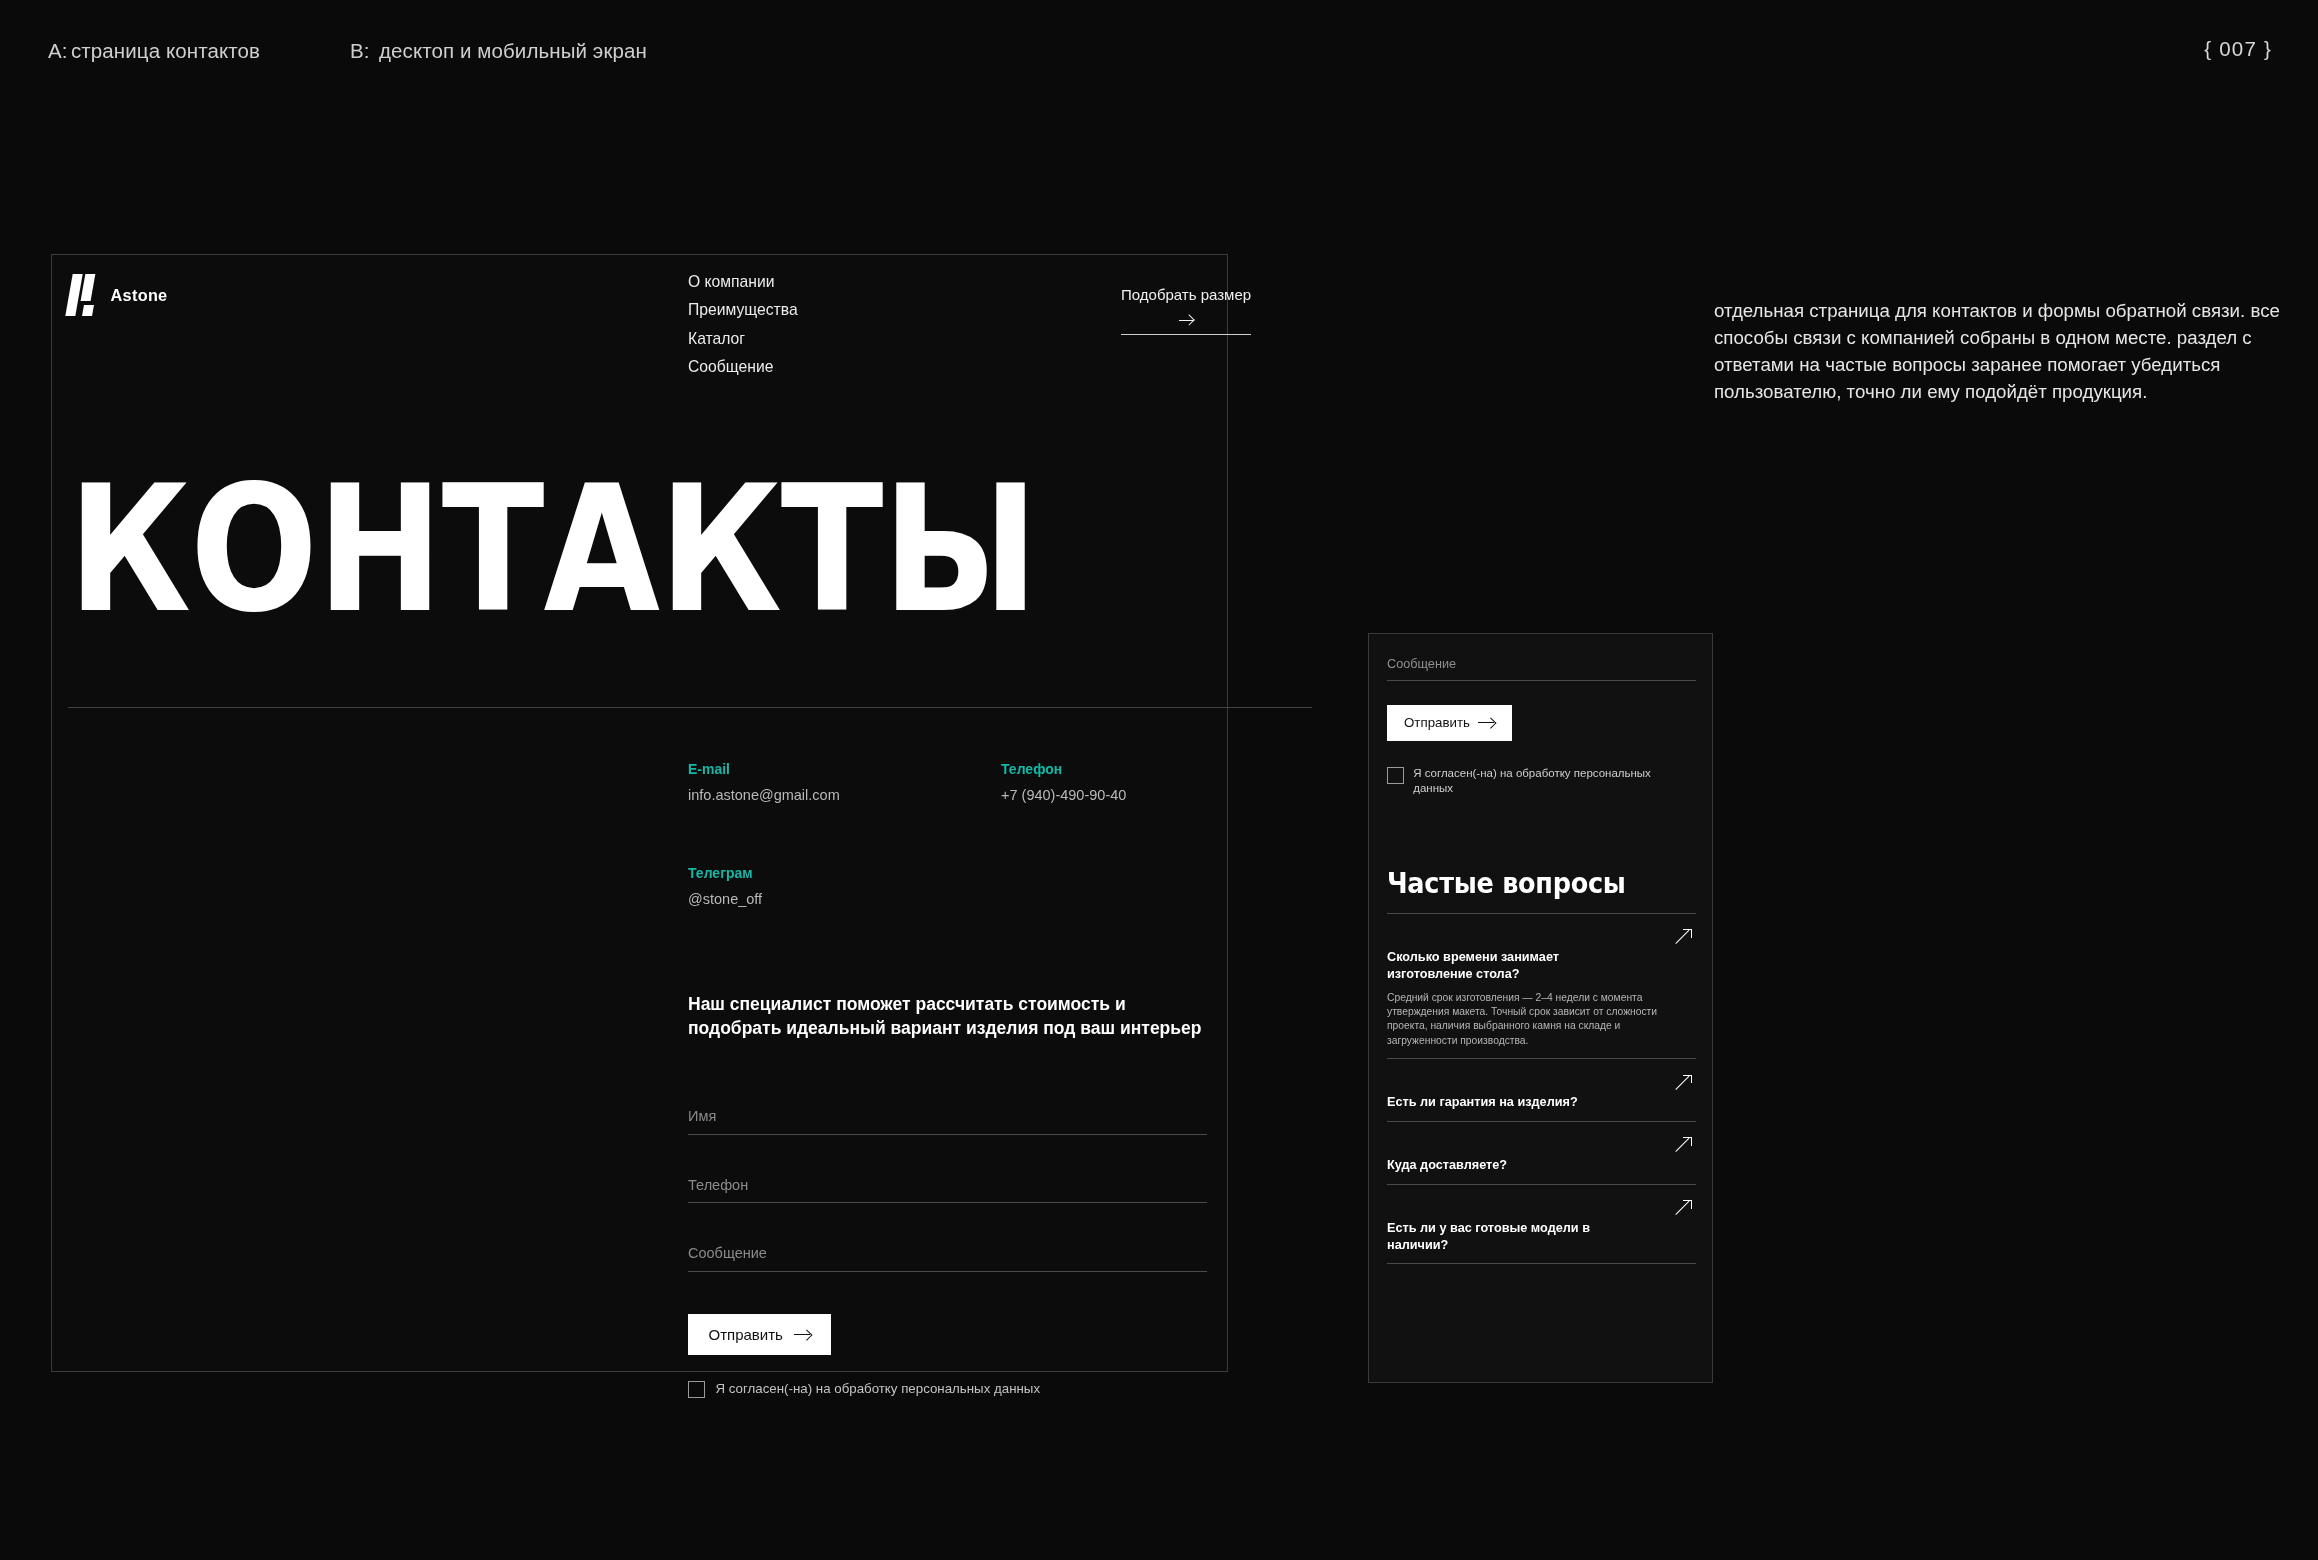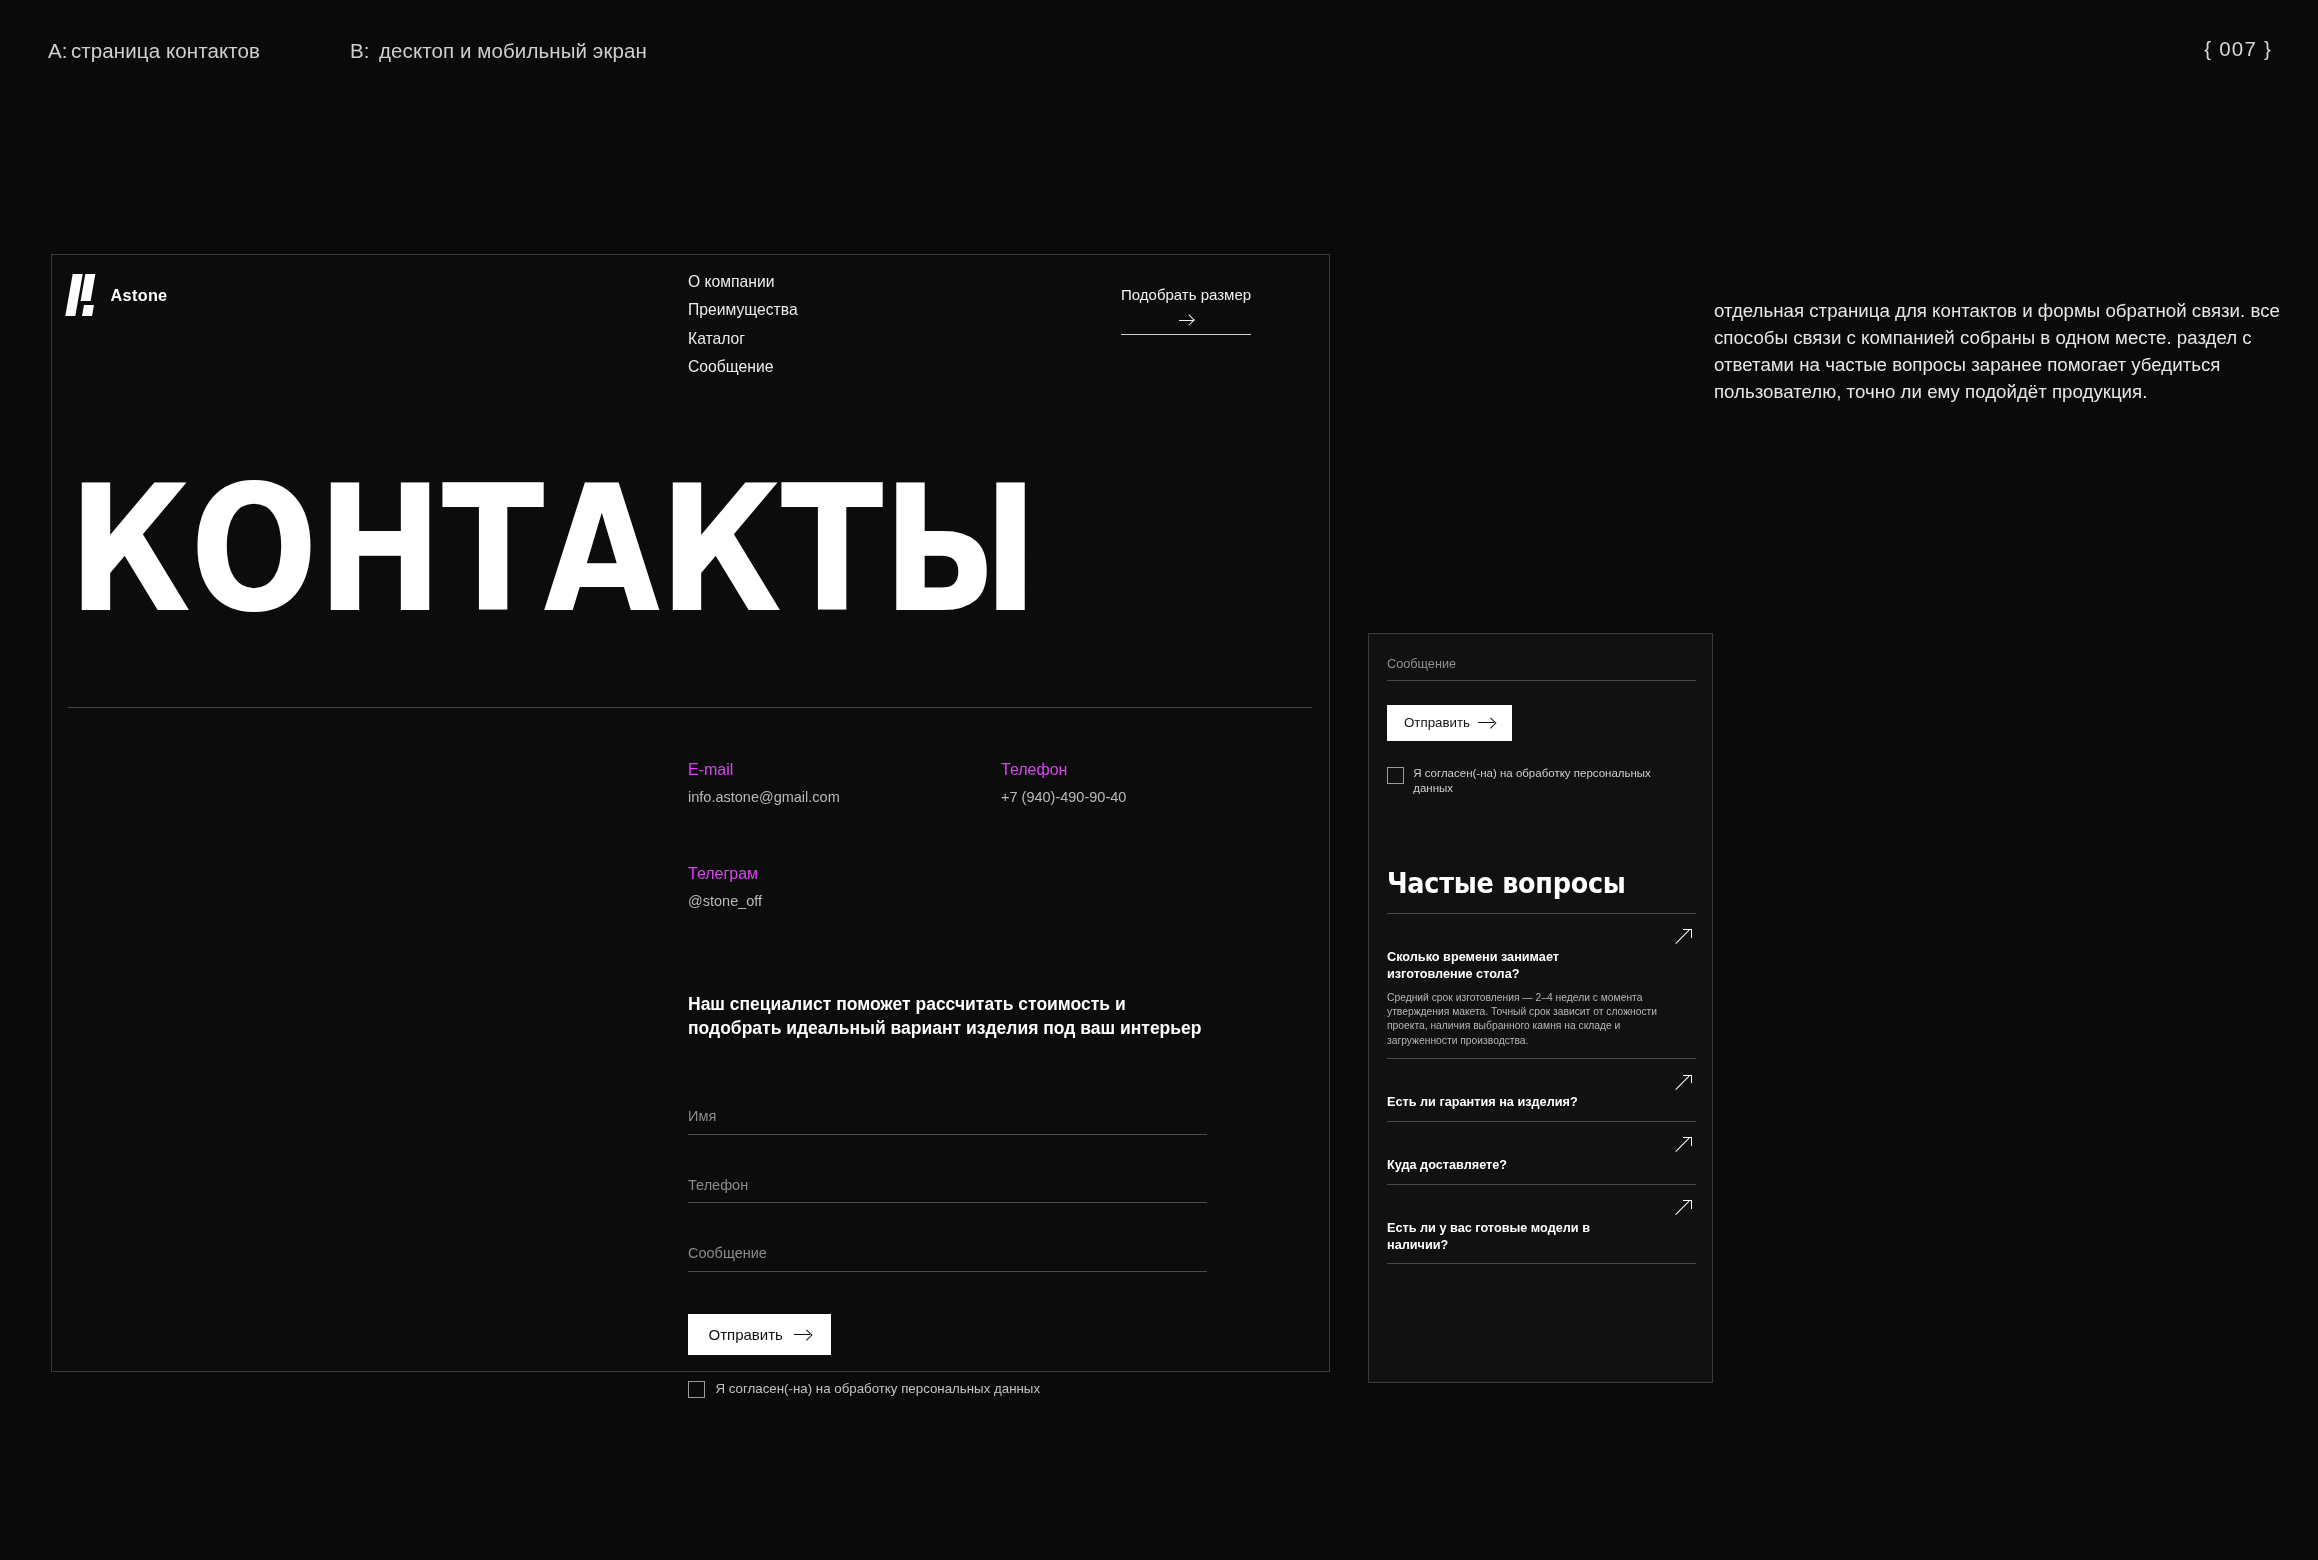--- a/index.html
+++ b/index.html
@@ -45,21 +45,21 @@
     font-size: 20.5px;
     color: #d8d8d8;
     letter-spacing: 1.2px;
   }
 
   
   .desktop {
     position: absolute;
     left: 51px;
     top: 254px;
-    width: 1279px;
+    width: 1177px;
     height: 1118px;
     border: 0.6px solid #3a3a3a;
     background: #0c0c0c;
     box-sizing: border-box;
   }
 
   
   .logo {
     position: absolute;
     left: 17px;
@@ -176,23 +176,23 @@
   .contacts {
     position: absolute;
     left: 687px;
     top: 760px;
     width: 543px;
   }
   .c-col-left  { position: absolute; left: 0;   top: 0; }
   .c-col-right { position: absolute; left: 313px; top: 0; }
   .c-col-tg    { position: absolute; left: 0;   top: 104px; }
   .c-label {
-    font-size: 16px;
-    font-weight: 400;
-    color: #d946ef;
+    font-size: 14px;
+    font-weight: 700;
+    color: #14b8a6;
     margin-bottom: 9.7px;
     white-space: nowrap;
   }
   .c-value {
     font-size: 14.5px;
     color: #b9b9b9;
     white-space: nowrap;
   }
 
   

